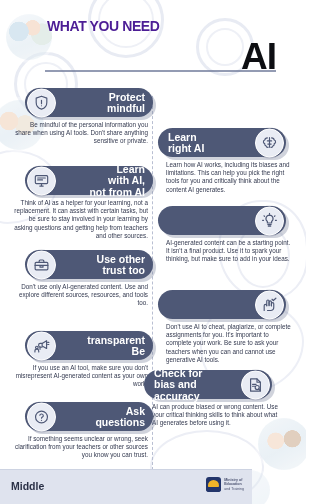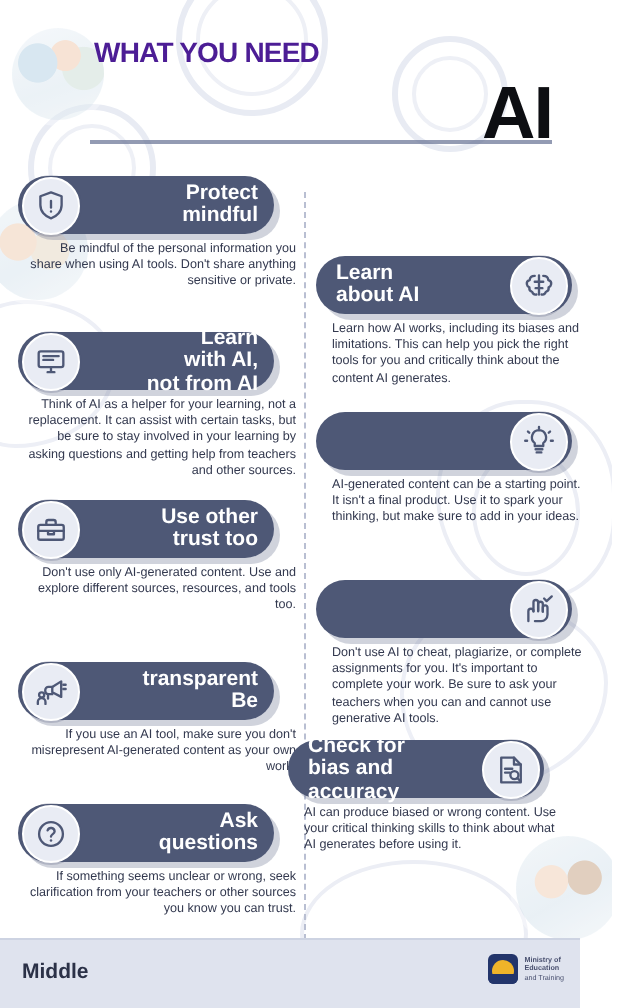--- a/index.html
+++ b/index.html
@@ -74,32 +74,32 @@
   .col-left .icon-badge{left:2px;}
   .col-left .pill-label{right:8px;text-align:right;}
   .col-left .body-text{text-align:right;padding-left:6px;}
 
   
   .col-right{width:141px;}
   .col-right .icon-badge{right:2px;}
   .col-right .pill-label{left:10px;text-align:left;}
   .col-right .body-text{text-align:left;padding-right:6px;padding-left:8px;}
 
-  .col-left .pill{width:128px;margin-left:2px;}
+  .col-left .pill{width:128px;margin-left:18px;}
   .col-right .pill{width:128px;}
 
   
   .divider{
     position:absolute;left:152px;top:96px;width:0;height:374px;
     border-left:1px dashed #b9bfd2;
   }
 
   
   .footer{
-    position:absolute;left:0;bottom:0;width:290px;height:34px;
+    position:absolute;left:0;bottom:0;width:252px;height:34px;
     background:#dfe3ee;
     border-top:1px solid #cdd3e2;
     text-decoration:underline;
   }
   .footer-label{
     position:absolute;left:11px;top:10px;
     font-size:10.5px;font-weight:bold;color:#2b3147;
   }
   .logo{position:absolute;right:8px;top:7px;display:flex;align-items:center;gap:3px;}
   .logo-mark{
@@ -186,21 +186,21 @@
       <div class="pill">
         <span class="icon-badge">
           <svg width="17" height="17" viewBox="0 0 16 16" aria-hidden="true">
             <path stroke="#4e5876" fill="none" stroke-width="1.1" stroke-linecap="round" stroke-linejoin="round" d="M6 3.2c-1.4 0-2.3.9-2.4 2-1 .3-1.5 1.1-1.3 2 .1.7.6 1.2 1.2 1.4-.2.9.3 1.8 1.2 2.1.3.9 1.2 1.5 2.1 1.3"></path>
             <path stroke="#4e5876" fill="none" stroke-width="1.1" stroke-linecap="round" stroke-linejoin="round" d="M10 3.2c1.4 0 2.3.9 2.4 2 1 .3 1.5 1.1 1.3 2-.1.7-.6 1.2-1.2 1.4.2.9-.3 1.8-1.2 2.1-.3.9-1.2 1.5-2.1 1.3"></path>
             <path stroke="#4e5876" fill="none" stroke-width="1.1" stroke-linecap="round" stroke-linejoin="round" d="M8 3v9M6 6h1.4M10 6H8.6M6.4 9H8M8 9h1.6"></path>
           </svg>
         </span>
         <span class="pill-label">
           <span style="display:block">Learn</span>
-          <span style="display:block">about AI</span>
+          <span style="display:block">right AI</span>
         </span>
       </div>
       <div class="body-text">Learn how AI works, including its biases and limitations. This can help you pick the right tools for you and critically think about the content AI generates.</div>
     </div>
     <div class="card col-left" style="top: 166px; left: 7px;">
       <div class="pill">
         <span class="icon-badge">
           <svg width="17" height="17" viewBox="0 0 16 16" aria-hidden="true">
             <rect stroke="#4e5876" fill="none" stroke-width="1.1" stroke-linecap="round" stroke-linejoin="round" x="2.2" y="3" width="11.6" height="7.4" rx="1"></rect>
             <path stroke="#4e5876" fill="none" stroke-width="1.1" stroke-linecap="round" stroke-linejoin="round" d="M6.4 12.8h3.2M8 10.4v2.4"></path>

